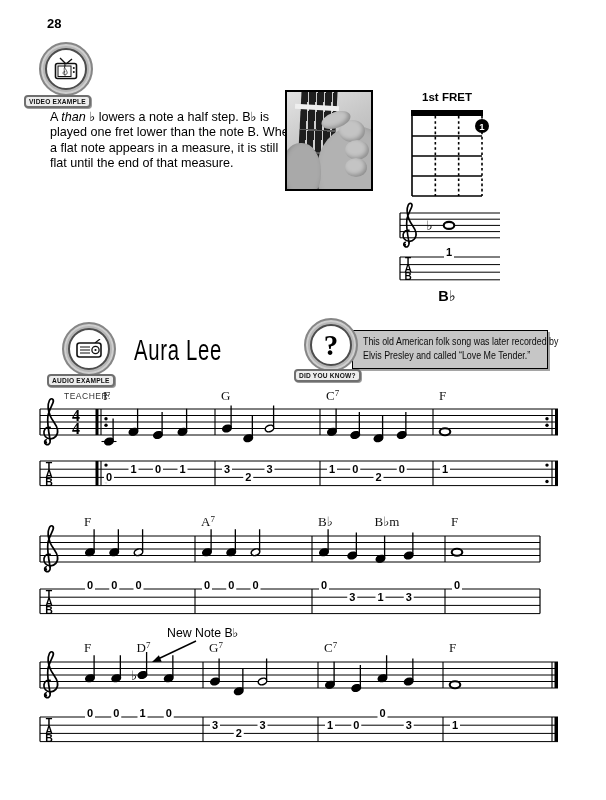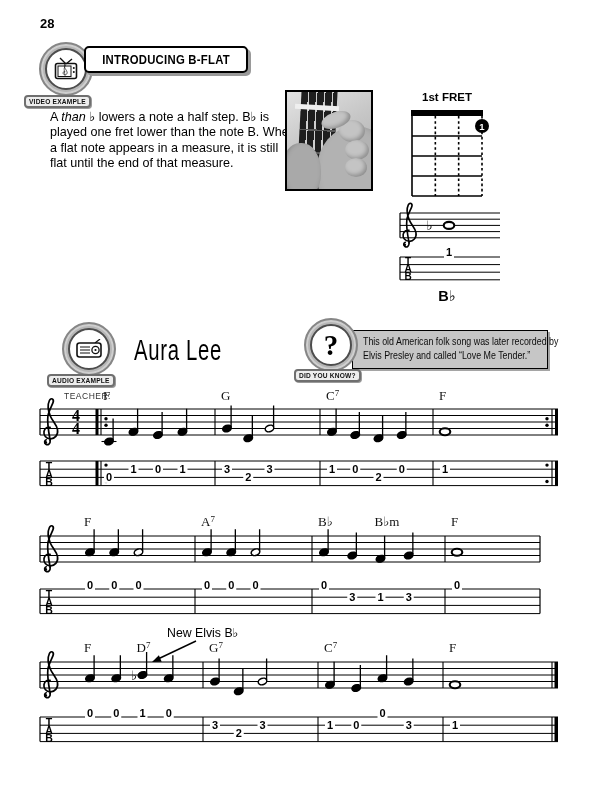--- a/index.html
+++ b/index.html
@@ -1,18 +1,18 @@
 <!DOCTYPE html>
 <html><head>
 <meta charset="utf-8">
 <style>
   html,body{margin:0;padding:0;background:#fff;}
   .page{position:relative;width:606px;height:800px;background:#fff;overflow:hidden;
         font-family:"Liberation Sans",sans-serif;color:#000;}
-  .page-num{position:absolute;left:40px;top:16px;font-size:13px;font-weight:bold;}
+  .page-num{position:absolute;left:47px;top:16px;font-size:13px;font-weight:bold;}
   
   .badge-outer{position:absolute;border-radius:50%;background:#b6b6b6;border:2px solid #868686;
                box-shadow:inset 0 0 0 2px #cfcfcf;}
   .badge-inner{position:absolute;inset:4px;background:#fff;border:2px solid #4d4d4d;border-radius:50%;
                display:flex;align-items:center;justify-content:center;}
   .badge-label{position:absolute;background:#ededed;border:2px solid #6f6f6f;border-radius:4px;
                font-size:6.6px;font-weight:bold;letter-spacing:.2px;padding:1px 3px;color:#111;
                box-shadow:1px 1px 0 #9a9a9a;white-space:nowrap;}
   .title-bar{position:absolute;left:84px;top:46px;width:160px;height:23px;background:#fff;
              border:2.4px solid #000;border-radius:5px;box-shadow:3px 3px 0 #9a9a9a;
@@ -58,23 +58,20 @@
         <circle cx="21.8" cy="11" r="1" fill="#111"></circle>
           <circle cx="21.8" cy="15" r="1" fill="#111"></circle>
         <g id="tvclef" transform="translate(12,13.6) scale(0.30)" stroke="#111" stroke-width="2.2" fill="none" stroke-linecap="round">
           <path d="M3.2,15 C1.8,8 0,-2 0.9,-8 C1.6,-12 4.4,-16 6,-20 C7.4,-23.5 3.9,-25 2.4,-22 C0.3,-18 1.3,-12 3.3,-8 C5.5,-3 9.7,0 10.5,5 C11.4,10.5 7.5,14.5 3.3,14.3 C-1,14.1 -3.7,10.5 -3,7 C-2.4,4 0.5,2 3.1,3"></path>
         </g>
       </svg>
     </div>
   </div>
   <div class="badge-label" style="left:24px;top:95px;">VIDEO EXAMPLE</div>
 
-  <div class="title-bar">
-    <span>INTRODUCING B-FLAT</span>
-  </div>
 
   <div class="intro-text"><span>A </span><i>than</i><span> ♭ lowers a note a half step. B♭ is played one fret lower than the note B. When a flat note appears in a measure, it is still flat until the end of that measure.</span></div>
 
   <div class="photo">
     <div class="fretboard"></div>
     <div class="nut"></div>
     <div class="palm"></div>
     <div class="thumbwrap"></div>
     <div class="finger" style="right:6px;top:28px;width:26px;height:22px;"></div>
     <div class="finger" style="right:2px;top:48px;width:24px;height:20px;"></div>
@@ -101,21 +98,21 @@
     <div class="dyk-line">This old American folk song was later recorded by</div>
     <div class="dyk-line">Elvis Presley and called “Love Me Tender.”</div>
   </div>
   <div class="badge-outer" style="left:304px;top:318px;width:50px;height:50px;z-index:3;">
     <div class="badge-inner">
       <span class="qmark">?</span>
     </div>
   </div>
   <div class="badge-label" style="left:294px;top:369px;z-index:3;">DID YOU KNOW?</div>
 
-  <div class="annot-text">New Elvis B♭</div>
+  <div class="annot-text">New Note B♭</div>
 
   <svg class="music" id="music" width="606" height="800" viewBox="0 0 606 800">
       <g>
         <line x1="40" y1="409" x2="558" y2="409" stroke="#000" stroke-width="1"></line>
         <line x1="40" y1="415.5" x2="558" y2="415.5" stroke="#000" stroke-width="1"></line>
         <line x1="40" y1="422" x2="558" y2="422" stroke="#000" stroke-width="1"></line>
         <line x1="40" y1="428.5" x2="558" y2="428.5" stroke="#000" stroke-width="1"></line>
         <line x1="40" y1="435" x2="558" y2="435" stroke="#000" stroke-width="1"></line>
         <line x1="40" y1="461" x2="558" y2="461" stroke="#000" stroke-width="1"></line>
         <line x1="40" y1="469.2" x2="558" y2="469.2" stroke="#000" stroke-width="1"></line>

